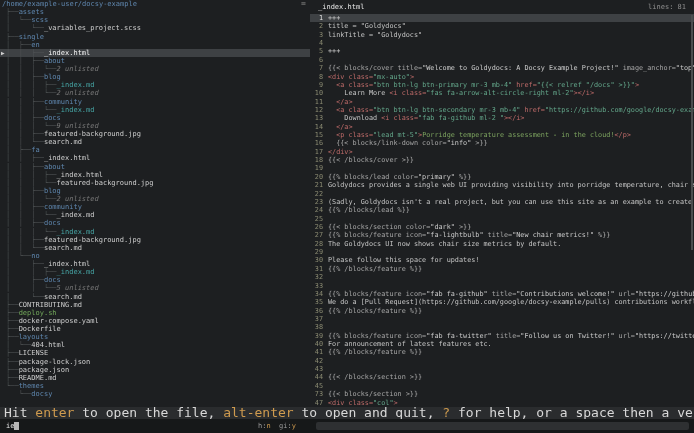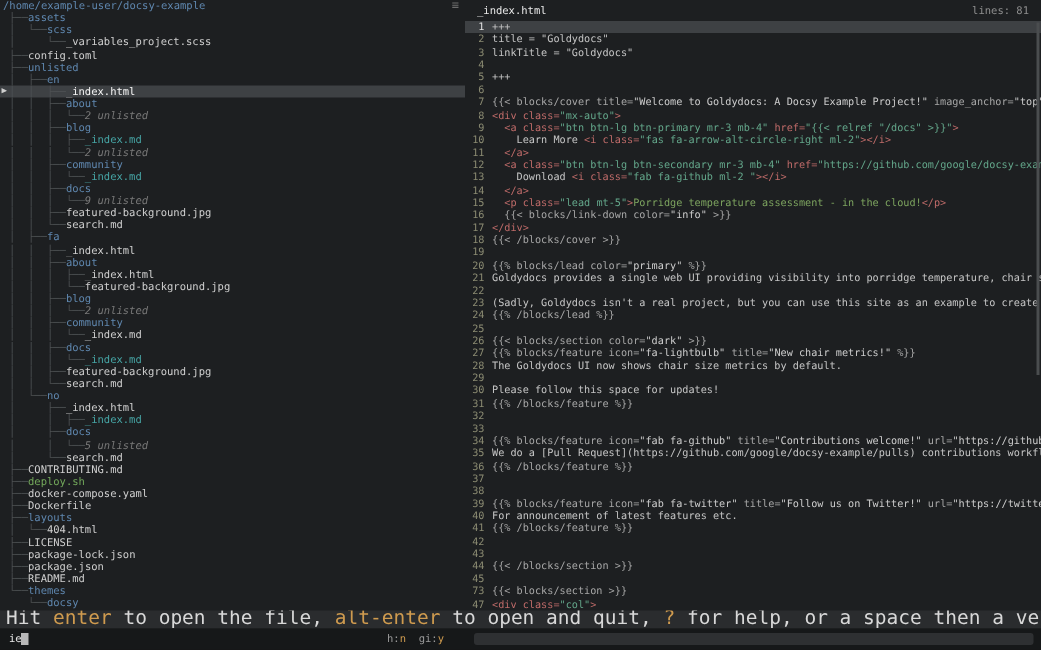--- a/index.html
+++ b/index.html
@@ -52,22 +52,21 @@
 <body>
 
 <div class="app">
 
   <div class="tree-pane">
     <div class="root-line">/home/example-user/docsy-example</div>
     <div id="tree-rows">
         <div class="trow"><span class="branch">├──</span><span class="n-dir">assets</span></div>
         <div class="trow"><span class="branch">│  └──</span><span class="n-dir">scss</span></div>
         <div class="trow"><span class="branch">│     └──</span><span class="n-file">_variables_project.scss</span></div>
-        <div class="trow"><span class="branch">├──</span><span class="n-file">config.toml</span></div>
-        <div class="trow"><span class="branch">├──</span><span class="n-dir">unlisted</span></div>
+        <div class="trow"><span class="branch">├──</span><span class="n-dir">single</span></div>
         <div class="trow"><span class="branch">│  ├──</span><span class="n-dir">en</span></div>
         <div class="trow sel"><span class="ptr">▶</span><span class="branch">│  │  ├──</span><span class="n-sel">_index.html</span></div>
         <div class="trow"><span class="branch">│  │  ├──</span><span class="n-dir">about</span></div>
         <div class="trow"><span class="branch">│  │  │  └──</span><span class="n-unl">2 unlisted</span></div>
         <div class="trow"><span class="branch">│  │  ├──</span><span class="n-dir">blog</span></div>
         <div class="trow"><span class="branch">│  │  │  ├──</span><span class="n-match">_index.md</span></div>
         <div class="trow"><span class="branch">│  │  │  └──</span><span class="n-unl">2 unlisted</span></div>
         <div class="trow"><span class="branch">│  │  ├──</span><span class="n-dir">community</span></div>
         <div class="trow"><span class="branch">│  │  │  └──</span><span class="n-match">_index.md</span></div>
         <div class="trow"><span class="branch">│  │  ├──</span><span class="n-dir">docs</span></div>

